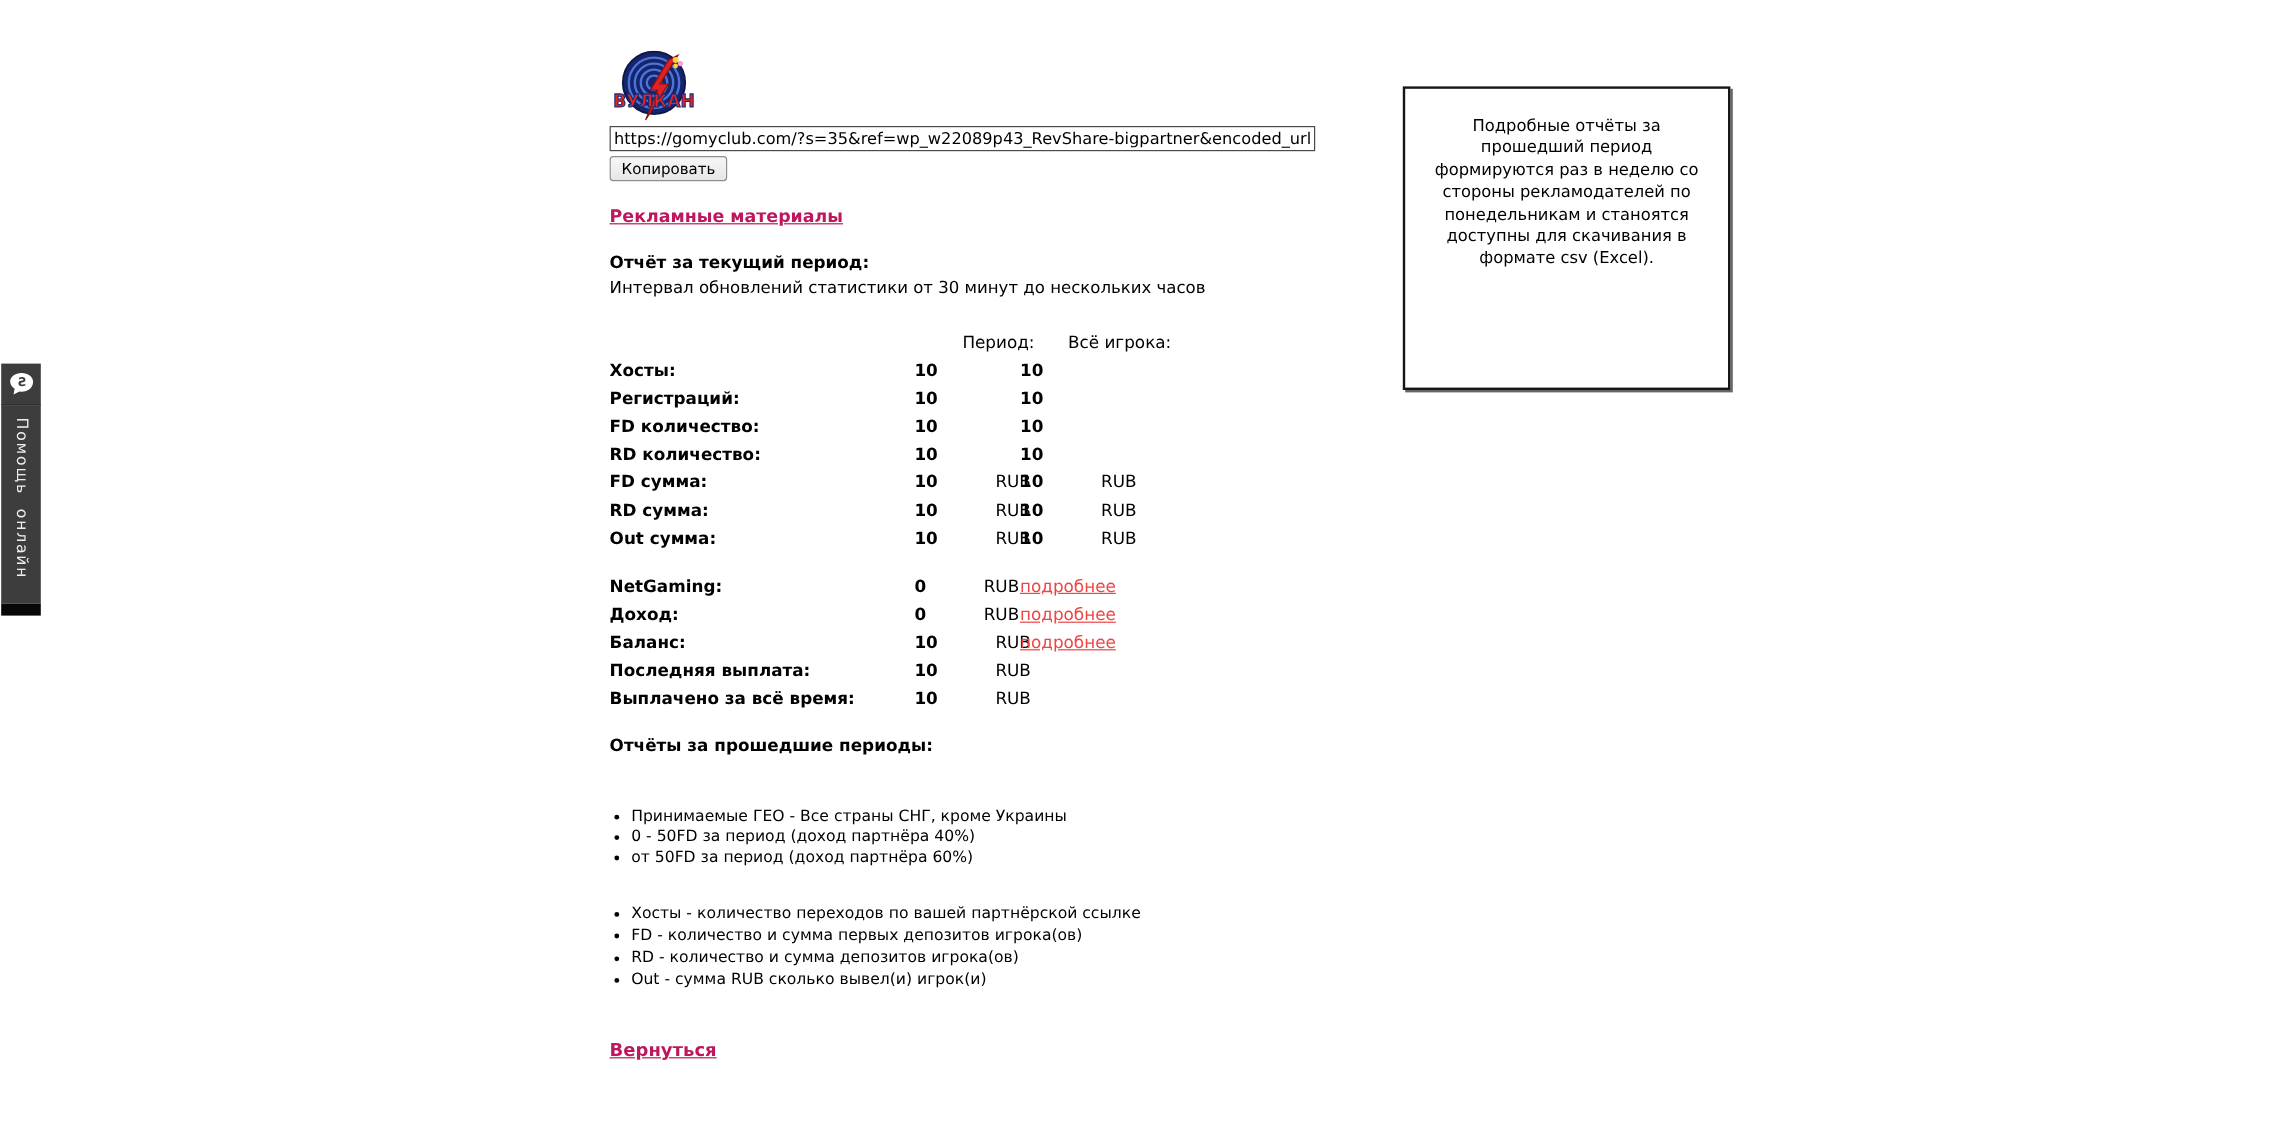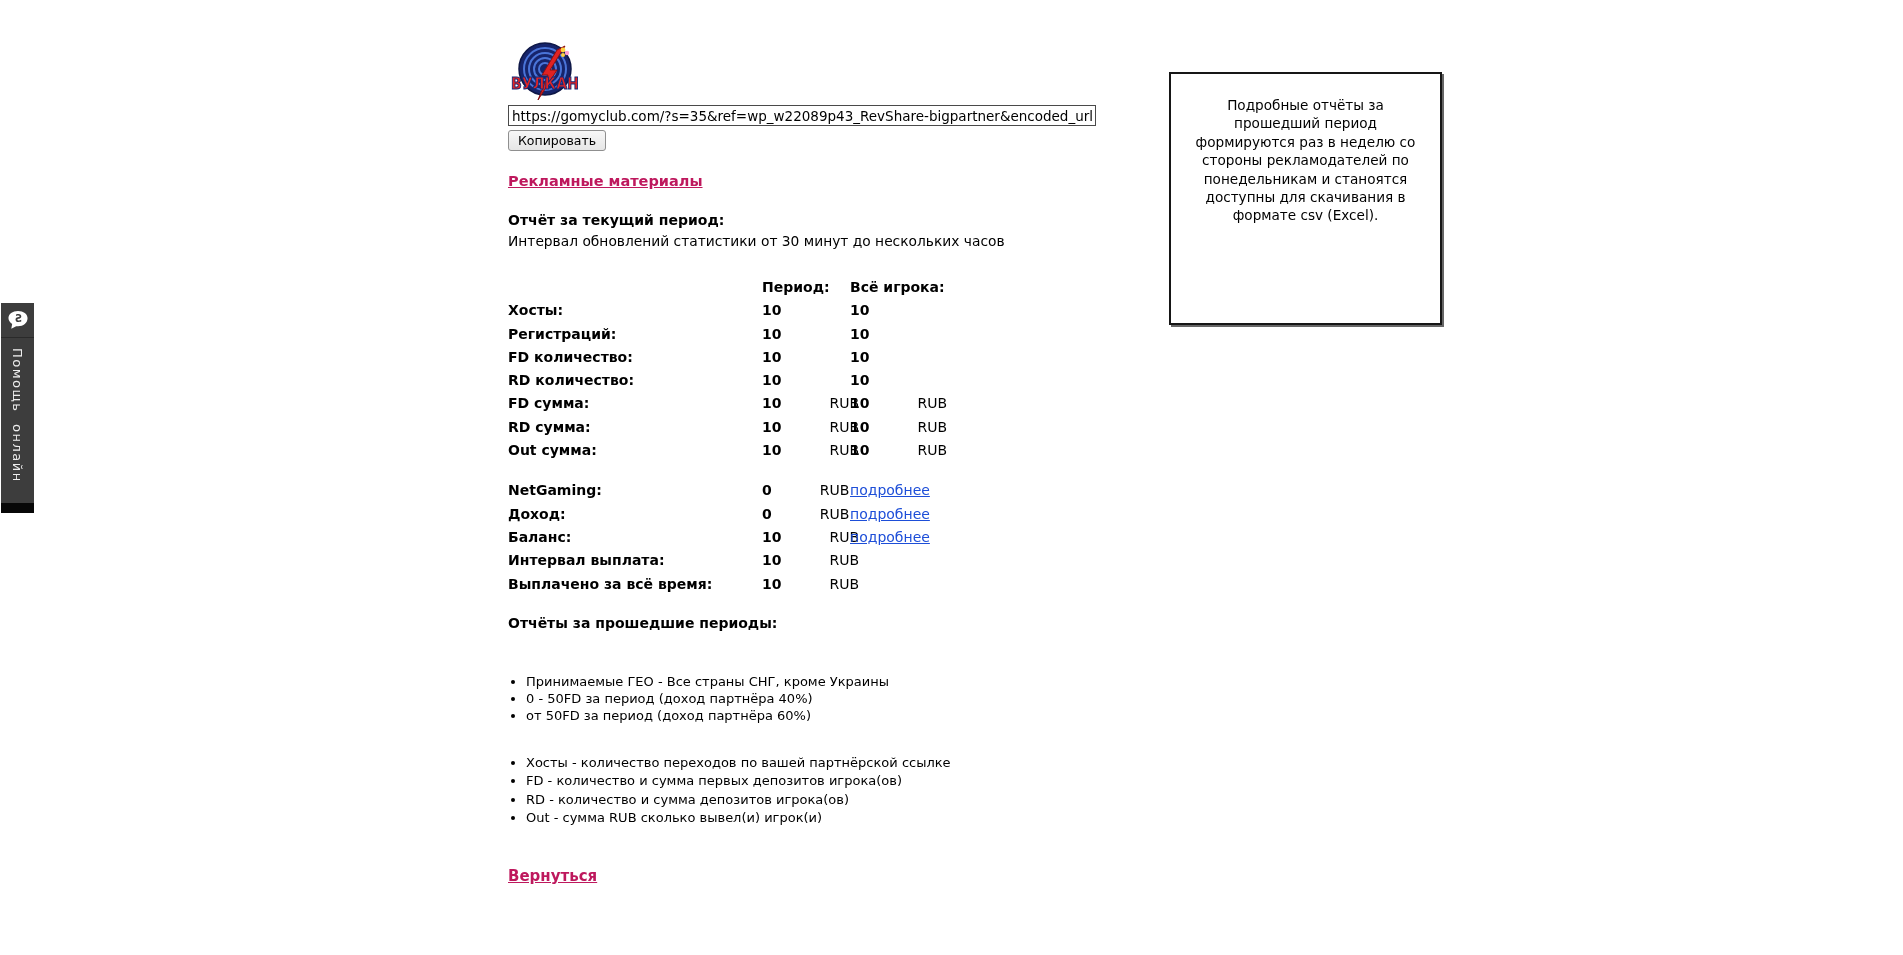--- a/index.html
+++ b/index.html
@@ -33,22 +33,22 @@
   .sec-title { margin-top:22px; font-size:14px; font-weight:700; }
   .sec-note  { margin-top:5px;  font-size:13.8px; }
 
   .stats  { margin-top:30px; }
   .totals { margin-top:17px; }
   .srow { display:grid; grid-template-columns:254px 88px 1fr; height:23.3px;
     font-size:14px; align-items:start; }
   .srow .lbl { font-weight:700; }
   .srow .num { font-weight:700;margin-top:46px; }
   .srow .unit { margin-left:4px;padding-left:44px; }
-  .srow .hdr { font-weight:700; }
-  a.more-link { color:#1d4ed8; text-decoration:underline; cursor:pointer; }
+  .srow .hdr { font-weight:400;margin-left:40px; }
+  a.more-link { color:#ef4444; text-decoration:underline; cursor:pointer; }
 
   .past-title { margin-top:16px; font-size:14px; font-weight:700; }
   .past-empty { margin-top:4px;  font-size:13.8px; }
 
   ul.blist { margin-top:42px; list-style:disc outside; padding-left:18px; }
   ul.blist li { font-size:13px; line-height:17px; }
   ul.blist2 { margin-top:30px; }
   ul.blist2 li { line-height:18.4px; }
 
   
@@ -155,21 +155,21 @@
       <span class="lbl">Доход:</span>
       <span><span class="num">0</span><span class="unit">RUB</span></span>
       <span><a class="more-link">подробнее</a></span>
     </div>
     <div class="srow">
       <span class="lbl">Баланс:</span>
       <span><span class="num">10</span><span class="unit">RUB</span></span>
       <span><a class="more-link">подробнее</a></span>
     </div>
     <div class="srow">
-      <span class="lbl">Интервал выплата:</span>
+      <span class="lbl">Последняя выплата:</span>
       <span><span class="num">10</span><span class="unit">RUB</span></span>
       <span></span>
     </div>
     <div class="srow">
       <span class="lbl">Выплачено за всё время:</span>
       <span><span class="num">10</span><span class="unit">RUB</span></span>
       <span></span>
     </div>
   </div>
 

